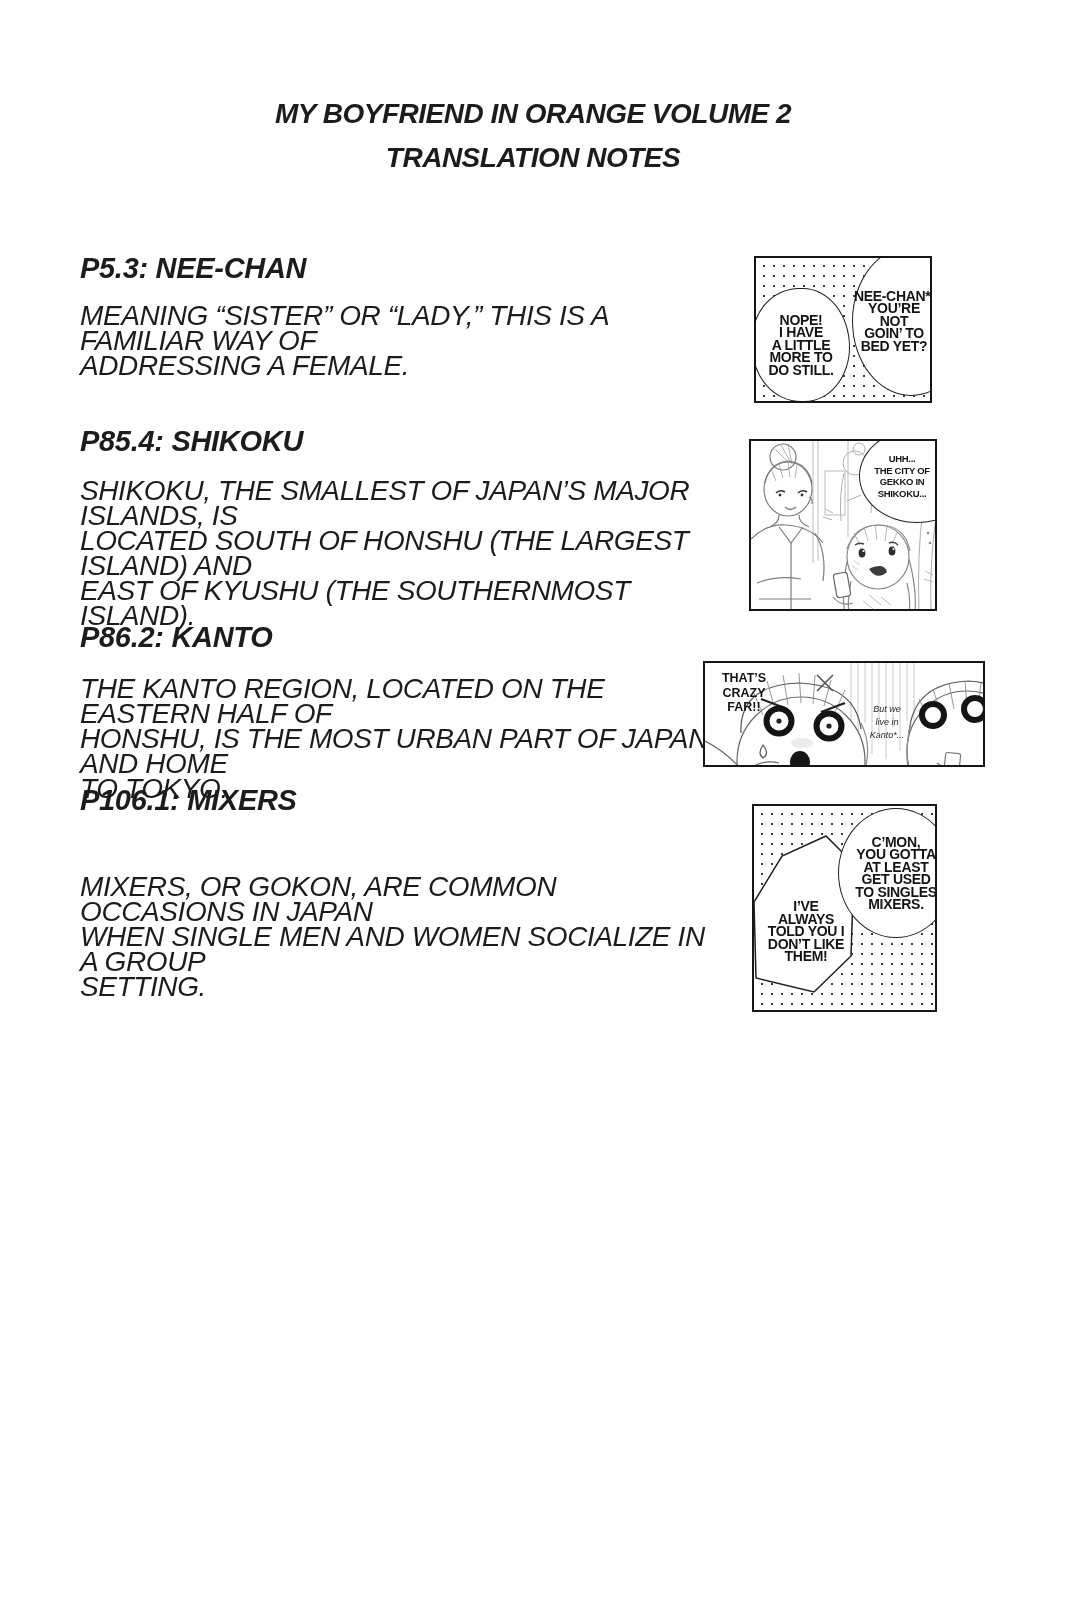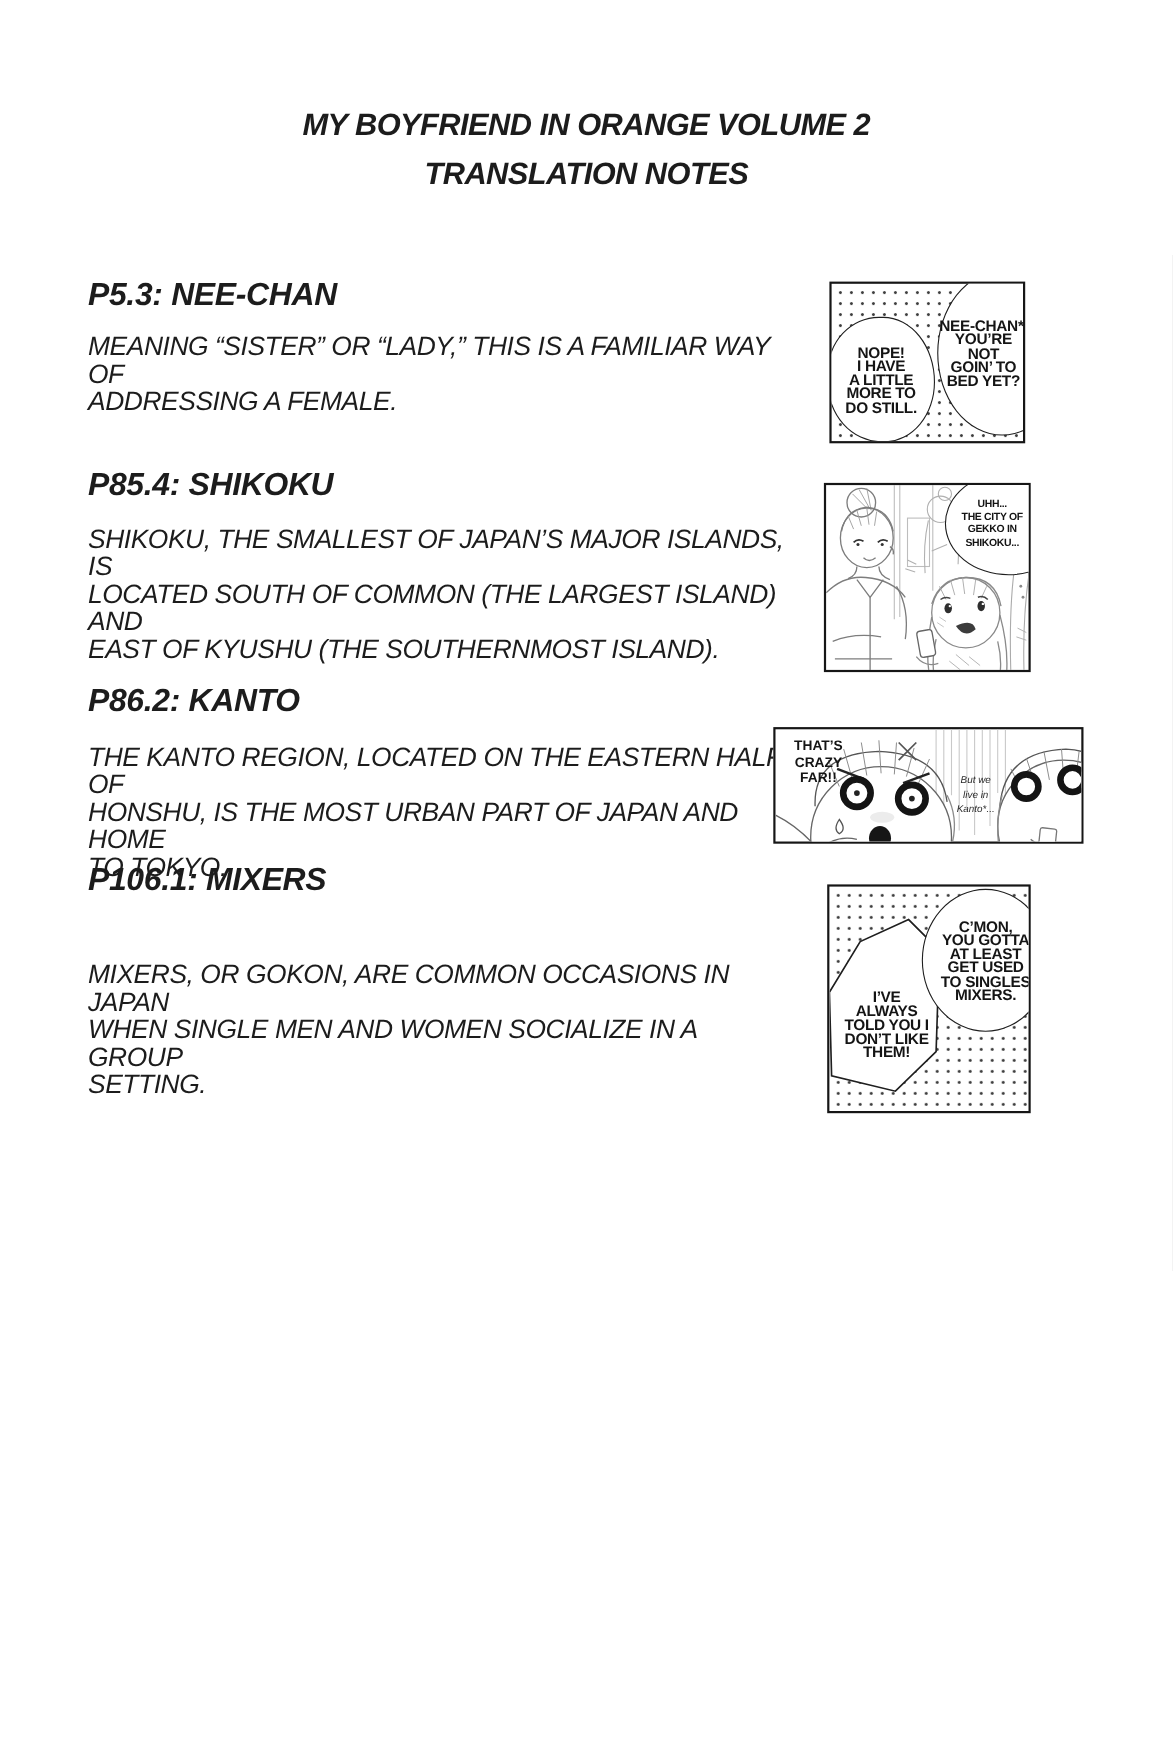--- a/index.html
+++ b/index.html
@@ -14,21 +14,21 @@
     text-align:center; font-style:italic; font-weight:bold;
     font-size:28px; line-height:44px; letter-spacing:-0.5px;
   }
   .note-heading {
     position:absolute; left:80px;
     font-style:italic; font-weight:bold; font-size:29px;
     letter-spacing:-0.3px; white-space:nowrap;
   }
   .note-body {
     position:absolute; left:80px; width:640px;
-    font-style:italic; font-size:24px; line-height:25px;
+    font-style:italic; font-size:28px; line-height:25px;
     letter-spacing:-0.4px; white-space:pre-line;
   }
   #h1 { top:252px; } #b1 { top:303px; }
   #h2 { top:425px; } #b2 { top:478px; }
   #h3 { top:621px; } #b3 { top:676px; }
   #h4 { top:784px; } #b4 { top:874px; }
 
   
   .panel {
     position:absolute; background:#fff; box-sizing:border-box;
@@ -83,21 +83,21 @@
     <div>MY BOYFRIEND IN ORANGE VOLUME 2</div>
     <div>TRANSLATION NOTES</div>
   </div>
 
   <div id="h1" class="note-heading">P5.3: NEE-CHAN</div>
   <div id="b1" class="note-body">MEANING “SISTER” OR “LADY,” THIS IS A FAMILIAR WAY OF
 ADDRESSING A FEMALE.</div>
 
   <div id="h2" class="note-heading">P85.4: SHIKOKU</div>
   <div id="b2" class="note-body">SHIKOKU, THE SMALLEST OF JAPAN’S MAJOR ISLANDS, IS
-LOCATED SOUTH OF COMMON (THE LARGEST ISLAND) AND
+LOCATED SOUTH OF HONSHU (THE LARGEST ISLAND) AND
 EAST OF KYUSHU (THE SOUTHERNMOST ISLAND).</div>
 
   <div id="h3" class="note-heading">P86.2: KANTO</div>
   <div id="b3" class="note-body">THE KANTO REGION, LOCATED ON THE EASTERN HALF OF
 HONSHU, IS THE MOST URBAN PART OF JAPAN AND HOME
 TO TOKYO.</div>
 
   <div id="h4" class="note-heading">P106.1: MIXERS</div>
   <div id="b4" class="note-body">MIXERS, OR GOKON, ARE COMMON OCCASIONS IN JAPAN
 WHEN SINGLE MEN AND WOMEN SOCIALIZE IN A GROUP

